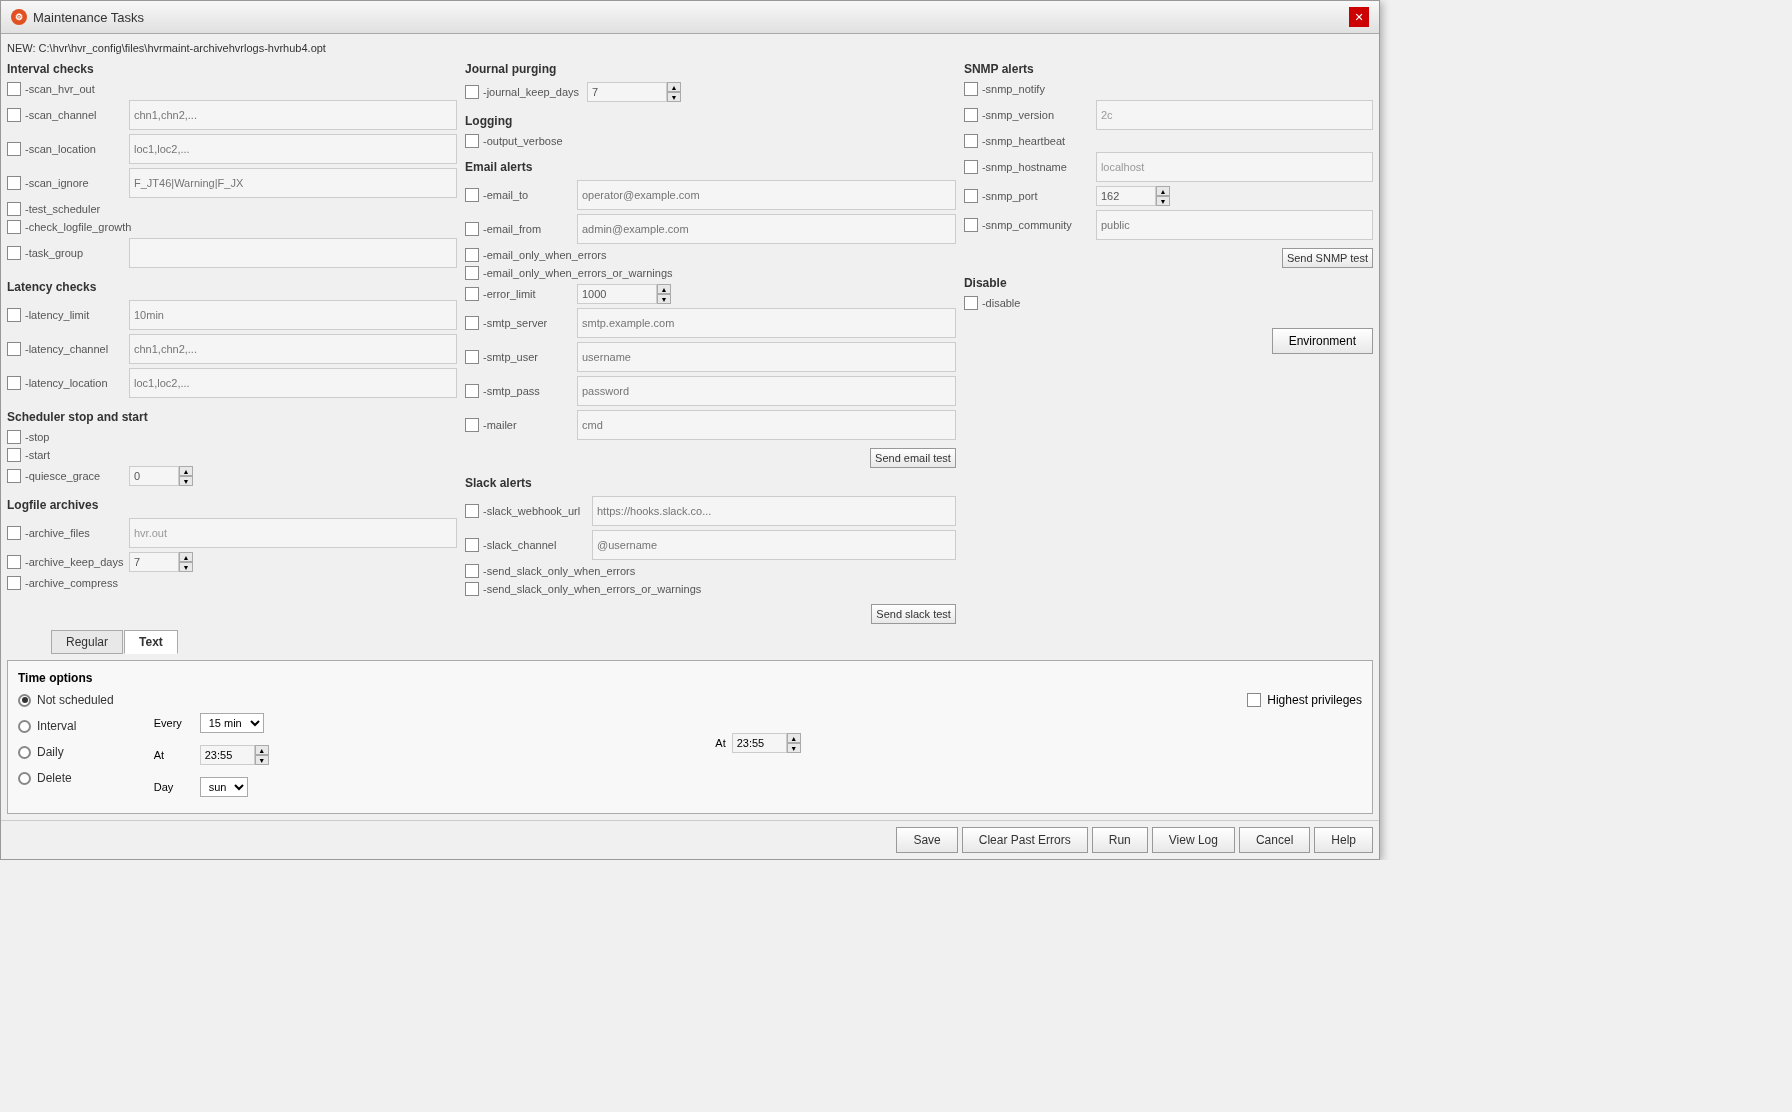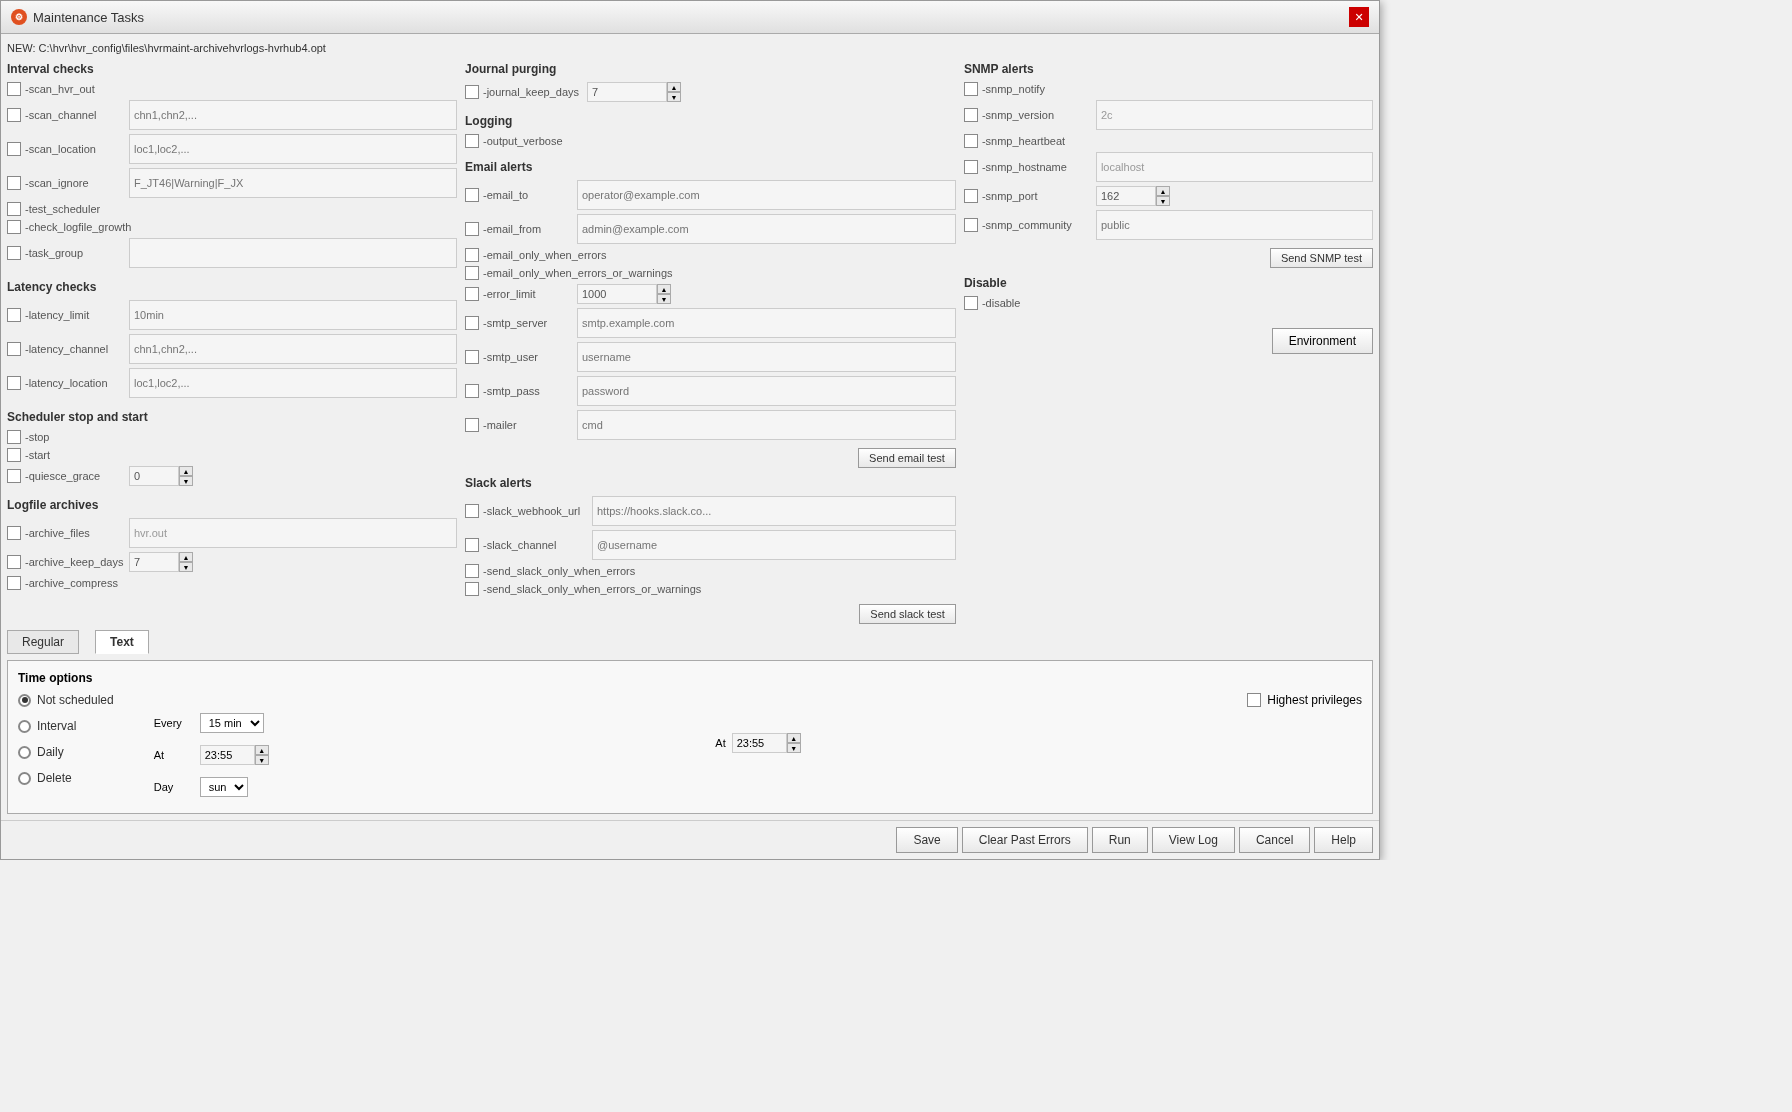--- a/index.html
+++ b/index.html
@@ -24,34 +24,34 @@
     .section { background: transparent; }
     .section-title { font-weight: bold; color: #333; margin-bottom: 6px; font-size: 12px; }
     .field-row { display: flex; align-items: center; gap: 4px; margin-bottom: 4px; }
     .checkbox { width: 14px; height: 14px; flex-shrink: 0; border: 1px solid #888; background: white; display: flex; align-items: center; justify-content: center; }
     .field-label { color: #555; white-space: nowrap; font-size: 11px; min-width: 100px; }
     .field-input { flex: 1; border: 1px solid #ccc; background: #f5f5f5; padding: 14px 4px; color: #999; font-size: 11px; height: 20px; }
     .spinner-input { display: flex; align-items: center; }
     .spinner-input input { width: 60px; border: 1px solid #ccc; background: #f5f5f5; padding: 2px 4px; height: 20px; font-size: 11px; }
     .spinner-btns { display: flex; flex-direction: column; }
     .spinner-btns button { width: 14px; height: 10px; border: 1px solid #aaa; background: #e8e8e8; cursor: pointer; font-size: 7px; padding: 0; line-height: 1; }
-    .bottom-tabs { display: flex; gap: 16px; margin-bottom: 6px; }
+    .bottom-tabs { display: flex; gap: 1px; margin-bottom: 6px; margin-left: 44px; }
     .tab { padding: 4px 14px; border: 1px solid #aaa; background: #e8e8e8; cursor: pointer; color: #333; font-size: 12px; }
     .tab.active { background: #fff; border-bottom: 1px solid white; font-weight: bold; }
     .tab-content { border: 1px solid #aaa; background: #f8f8f8; padding: 10px; }
     .time-options { }
     .time-options-title { font-weight: bold; margin-bottom: 8px; }
     .radio-row { display: flex; align-items: center; gap: 6px; margin-bottom: 6px; }
     .radio-btn { width: 13px; height: 13px; border-radius: 50%; border: 2px solid #888; background: white; display: flex; align-items: center; justify-content: center; flex-shrink: 0; }
     .radio-btn.selected::after { content: ''; width: 6px; height: 6px; border-radius: 50%; background: #333; display: block; }
     .radio-label { color: #333; }
     .select-dropdown { border: 1px solid #aaa; background: white; padding: 2px 4px; font-size: 11px; height: 20px; }
     .bottom-buttons { display: flex; justify-content: flex-end; gap: 4px; padding: 6px; border-top: 1px solid #ccc; background: #f0f0f0; }
     .bottom-btn { padding: 5px 16px; border: 1px solid #999; background: linear-gradient(to bottom, #fff, #e8e8e8); cursor: pointer; font-size: 12px; color: #333; }
-    .send-btn { padding: 3px 10px; border: 1px solid #999; background: linear-gradient(to bottom, #fff, #e8e8e8); cursor: pointer; font-size: 11px; color: #333; margin-top: 4px; }
+    .send-btn { padding: 3px 4px; border: 1px solid #999; background: linear-gradient(to bottom, #fff, #e8e8e8); cursor: pointer; font-size: 11px; color: #333; margin-top: 4px; }
     .env-btn { padding: 5px 16px; border: 1px solid #999; background: linear-gradient(to bottom, #fff, #e8e8e8); cursor: pointer; font-size: 12px; margin-top: 6px; }
   </style>
 </head>
 <body>
 
 <div class="window">
 
   <div class="title-bar">
     <div class="title-bar-left">
       <div class="title-icon">⚙</div>

